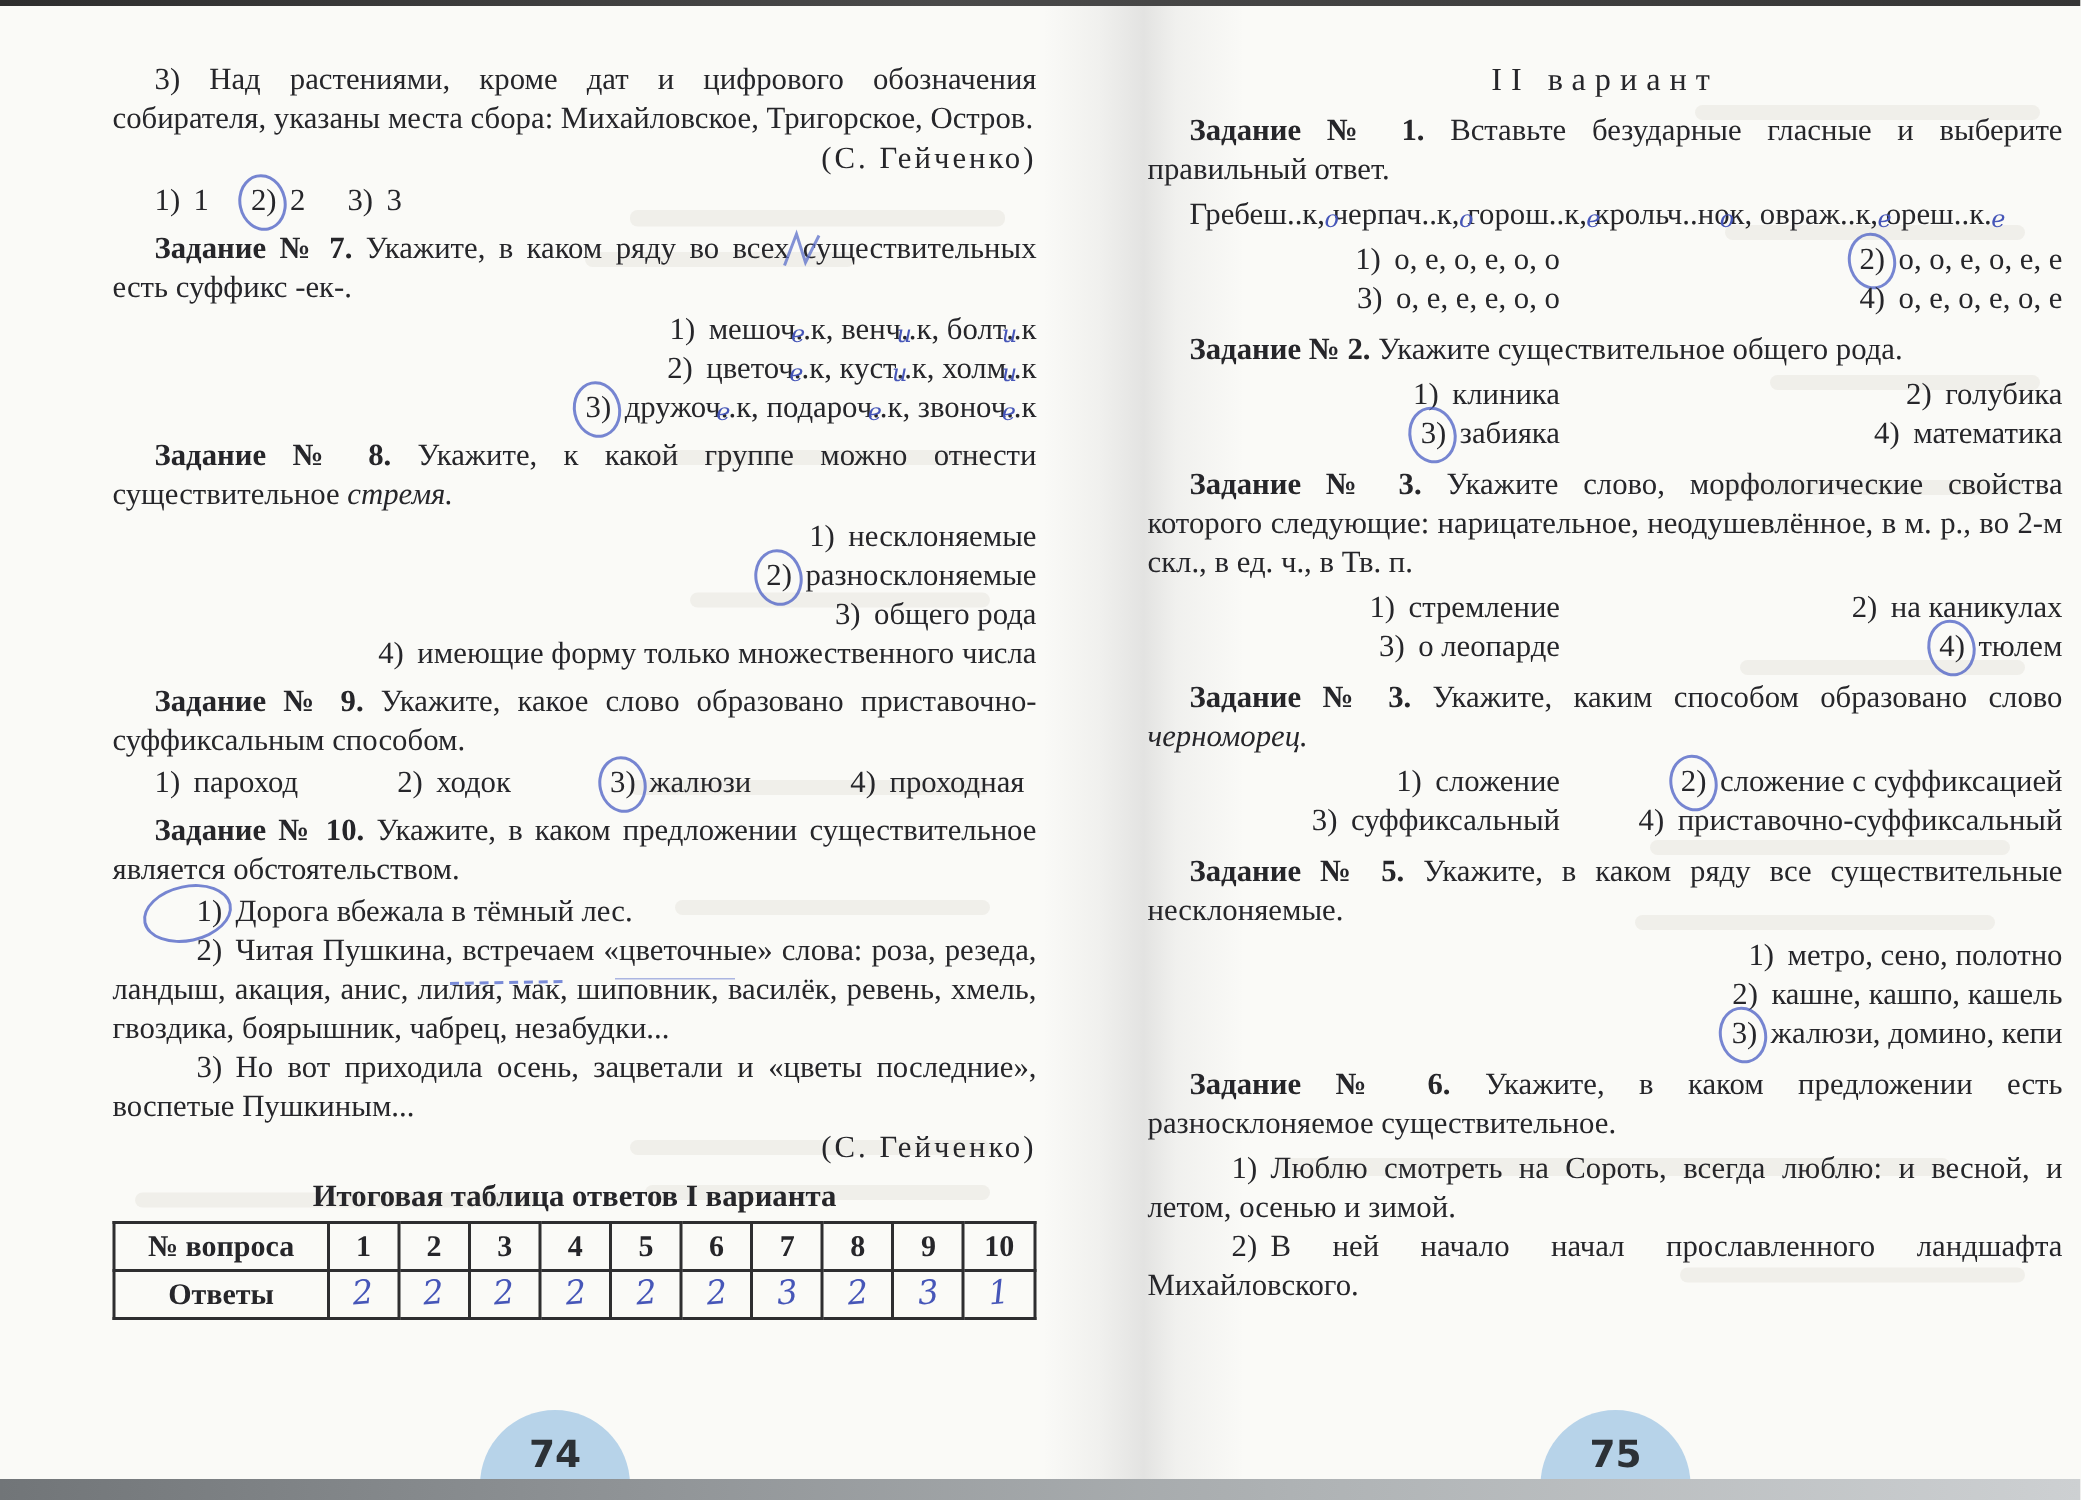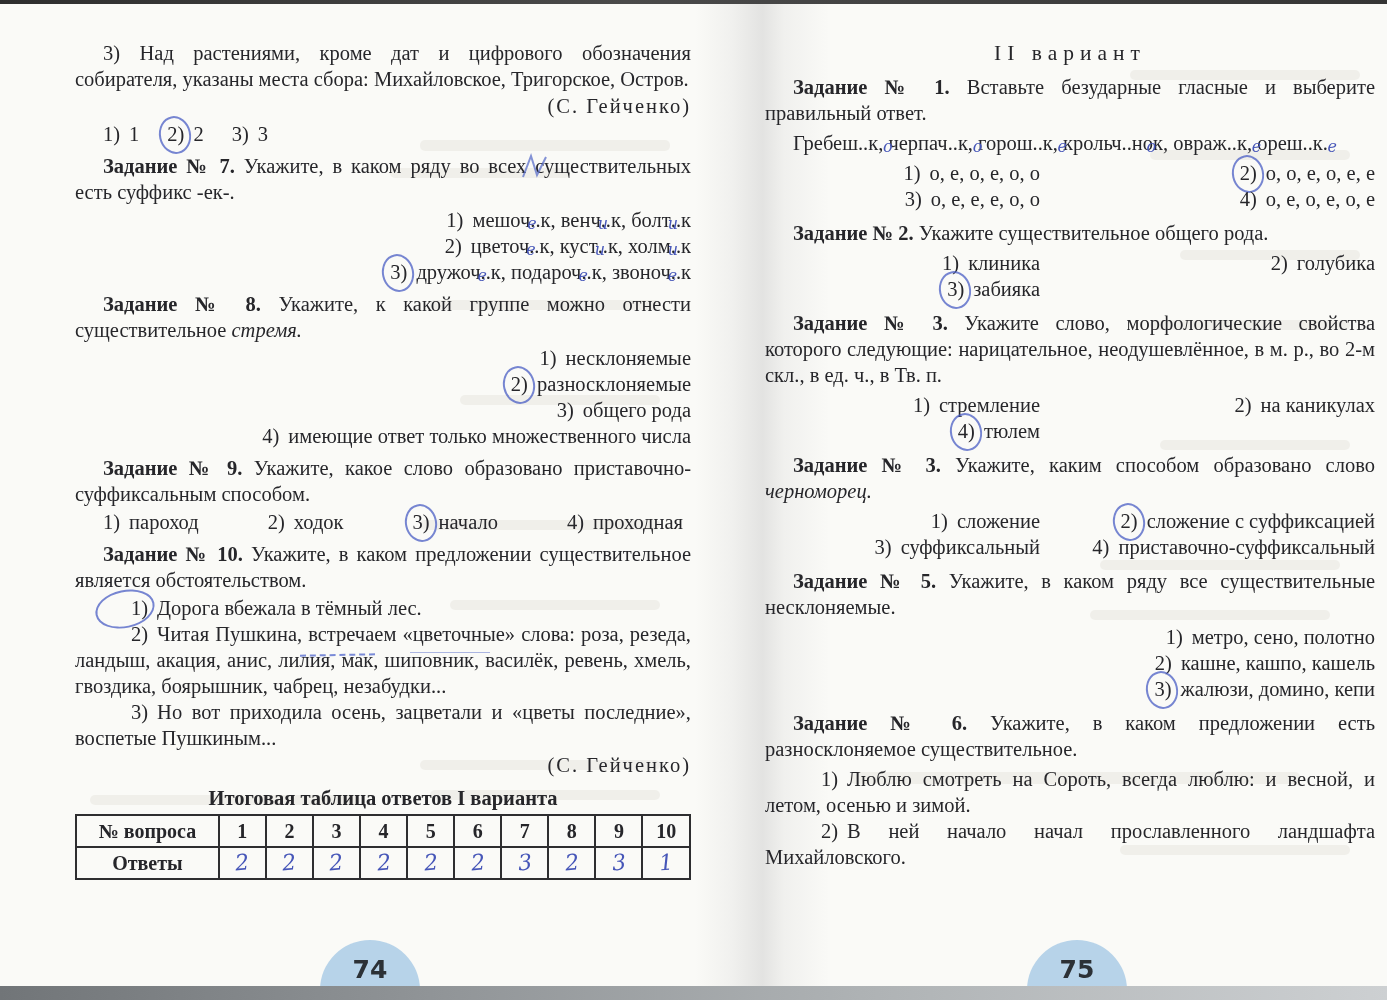--- a/index.html
+++ b/index.html
@@ -99,28 +99,28 @@
       <p class="opt-line"><span class="opt-label">1)</span><span>мешоч<span class="hw-anchor"><span class="hw">е</span></span>..к, венч<span class="hw-anchor"><span class="hw">и</span></span>..к, болт<span class="hw-anchor"><span class="hw">и</span></span>..к</span></p>
       <p class="opt-line"><span class="opt-label">2)</span><span>цветоч<span class="hw-anchor"><span class="hw">е</span></span>..к, куст<span class="hw-anchor"><span class="hw">и</span></span>..к, холм<span class="hw-anchor"><span class="hw">и</span></span>..к</span></p>
       <p class="opt-line"><span class="opt-label circled">3)</span><span>дружоч<span class="hw-anchor"><span class="hw">е</span></span>..к, подароч<span class="hw-anchor"><span class="hw">е</span></span>..к, звоноч<span class="hw-anchor"><span class="hw">е</span></span>..к</span></p>
     </div>
 
     <p class="task-head indent"><b>Задание № 8.</b> <span>Укажите, к какой группе можно отнести существительное</span> <i>стремя.</i></p>
     <div class="opts">
       <p class="opt-line"><span class="opt-label">1)</span><span>несклоняемые</span></p>
       <p class="opt-line"><span class="opt-label circled">2)</span><span>разносклоняемые</span></p>
       <p class="opt-line"><span class="opt-label">3)</span><span>общего рода</span></p>
-      <p class="opt-line"><span class="opt-label">4)</span><span>имеющие ответ только множественного числа</span></p>
+      <p class="opt-line"><span class="opt-label">4)</span><span>имеющие форму только множественного числа</span></p>
     </div>
 
     <p class="task-head indent"><b>Задание № 9.</b> <span>Укажите, какое слово образовано приставочно-суффиксальным способом.</span></p>
     <div class="opt-row opts">
       <span class="opt"><span class="opt-label">1)</span><span>пароход</span></span>
       <span class="opt"><span class="opt-label">2)</span><span>ходок</span></span>
-      <span class="opt"><span class="opt-label circled">3)</span><span>начало</span></span>
+      <span class="opt"><span class="opt-label circled">3)</span><span>жалюзи</span></span>
       <span class="opt"><span class="opt-label">4)</span><span>проходная</span></span>
     </div>
 
     <p class="task-head indent"><b>Задание № 10.</b> <span>Укажите, в каком предложении существительное является обстоятельством.</span></p>
     <div class="opts">
       <p class="opt-para"><span class="opt-label circled">1)</span><span>Дорога вбежала в тёмный лес.</span></p>
       <p class="opt-para"><span class="opt-label">2)</span><span>Читая Пушкина, встречаем «цветочные» слова: роза, резеда, ландыш, акация, анис, лилия, мак, шиповник, василёк, ревень, хмель, гвоздика, боярышник, чабрец, незабудки...</span></p>
       <p class="opt-para"><span class="opt-label">3)</span><span>Но вот приходила осень, зацветали и «цветы последние», воспетые Пушкиным...</span></p>
     </div>
     <p class="attr">(С. Гейченко)</p>
@@ -169,26 +169,28 @@
       <p class="opt-line"><span class="opt-label circled">2)</span><span>о, о, е, о, е, е</span></p>
       <p class="opt-line"><span class="opt-label">3)</span><span>о, е, е, е, о, о</span></p>
       <p class="opt-line"><span class="opt-label">4)</span><span>о, е, о, е, о, е</span></p>
     </div>
 
     <p class="task-head indent"><b>Задание № 2.</b> <span>Укажите существительное общего рода.</span></p>
     <div class="opt-grid opts">
       <p class="opt-line"><span class="opt-label">1)</span><span>клиника</span></p>
       <p class="opt-line"><span class="opt-label">2)</span><span>голубика</span></p>
       <p class="opt-line"><span class="opt-label circled">3)</span><span>забияка</span></p>
+      <p class="opt-line"><span class="opt-label">4)</span><span>математика</span></p>
     </div>
 
     <p class="task-head indent"><b>Задание № 3.</b> <span>Укажите слово, морфологические свойства которого следующие: нарицательное, неодушевлённое, в м. р., во 2-м скл., в ед. ч., в Тв. п.</span></p>
     <div class="opt-grid opts">
       <p class="opt-line"><span class="opt-label">1)</span><span>стремление</span></p>
       <p class="opt-line"><span class="opt-label">2)</span><span>на каникулах</span></p>
+      <p class="opt-line"><span class="opt-label">3)</span><span>о леопарде</span></p>
       <p class="opt-line"><span class="opt-label circled">4)</span><span>тюлем</span></p>
     </div>
 
     <p class="task-head indent"><b>Задание № 3.</b> <span>Укажите, каким способом образовано слово</span> <i>черноморец.</i></p>
     <div class="opt-grid opts">
       <p class="opt-line"><span class="opt-label">1)</span><span>сложение</span></p>
       <p class="opt-line"><span class="opt-label circled">2)</span><span>сложение с суффиксацией</span></p>
       <p class="opt-line"><span class="opt-label">3)</span><span>суффиксальный</span></p>
       <p class="opt-line"><span class="opt-label">4)</span><span>приставочно-суффиксальный</span></p>
     </div>

